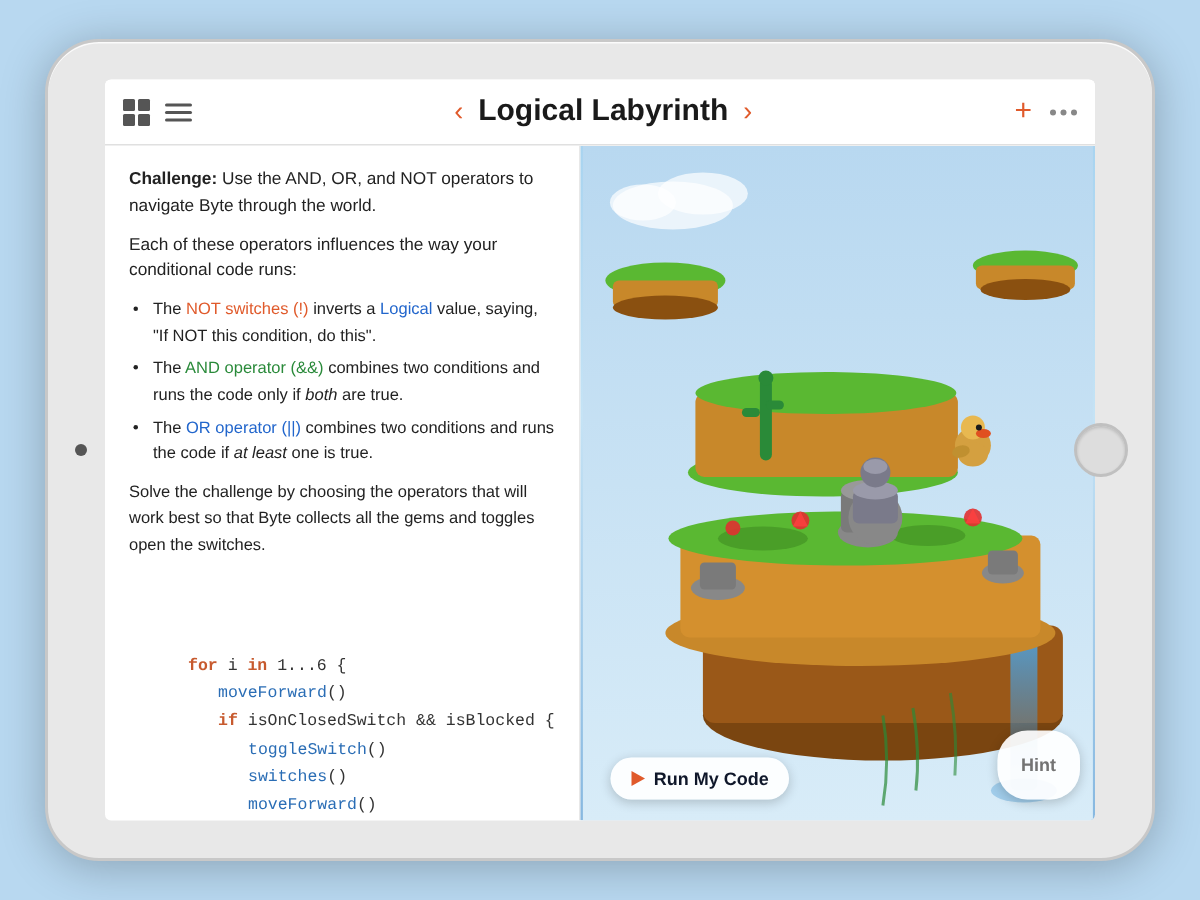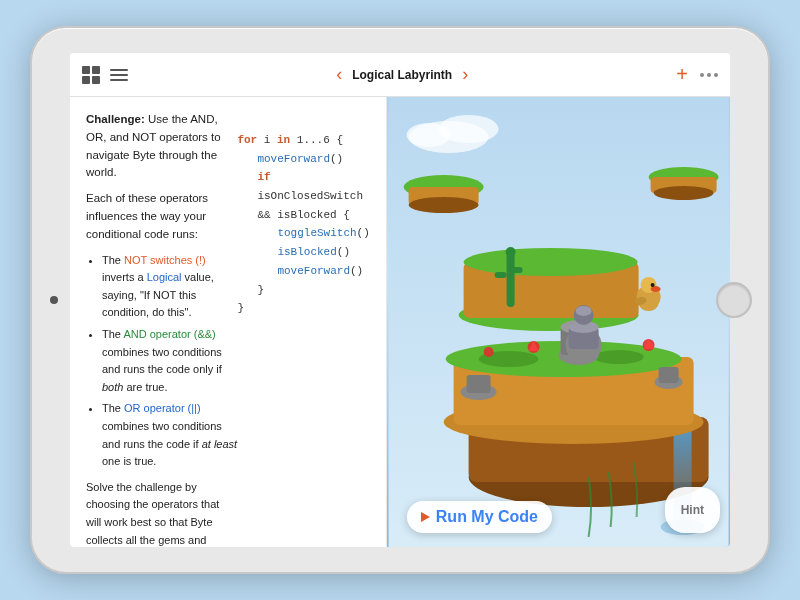--- a/index.html
+++ b/index.html
@@ -123,21 +123,21 @@
 
     .nav-arrow {
       color: #e05a2b;
       font-size: 18px;
       font-weight: 300;
       cursor: pointer;
       padding: 0 2px;
     }
 
     .nav-title {
-      font-size: 12px;
+      font-size: 20px;
       font-weight: 600;
       color: #1a1a1a;
     }
 
     .nav-icons-right {
       display: flex;
       align-items: center;
       gap: 12px;
     }
 
@@ -168,21 +168,22 @@
       overflow: hidden;
     }
 
     
     .left-panel {
       width: 48%;
       padding: 14px 16px;
       overflow-y: auto;
       border-right: 1px solid #e8e8e8;
       display: flex;
-      flex-direction: row;
+      flex-direction: column;
+      align-items: flex-end;
     }
 
     .challenge-section {
       margin-bottom: 10px;
     }
 
     .challenge-text {
       font-size: 11.5px;
       line-height: 1.55;
       color: #222;
@@ -269,23 +270,23 @@
       bottom: 14px;
       left: 20px;
       background: rgba(255,255,255,0.92);
       border: none;
       border-radius: 20px;
       padding: 7px 14px;
       display: flex;
       align-items: center;
       gap: 6px;
       cursor: pointer;
-      font-size: 16px;
+      font-size: 12px;
       font-weight: 600;
-      color: #3b82f6;
+      color: #0f172a;
       box-shadow: 0 2px 8px rgba(0,0,0,0.2);
     }
 
     .run-triangle {
       width: 0;
       height: 0;
       border-style: solid;
       border-width: 5px 0 5px 9px;
       border-color: transparent transparent transparent #e05a2b;
       display: inline-block;
@@ -388,21 +389,21 @@
             <span class="code-method">moveForward</span><span>()</span>
           </div>
           <div class="code-indent1">
             <span class="code-keyword">if</span>
             <span> isOnClosedSwitch &amp;&amp; isBlocked {</span>
           </div>
           <div class="code-indent2">
             <span class="code-method">toggleSwitch</span><span>()</span>
           </div>
           <div class="code-indent2">
-            <span class="code-method">isBlocked</span><span>()</span>
+            <span class="code-method">switches</span><span>()</span>
           </div>
           <div class="code-indent2">
             <span class="code-method">moveForward</span><span>()</span>
           </div>
           <div class="code-indent1">}</div>
           <div>}</div>
         </div>
       </div>
 
       <div class="right-panel">

